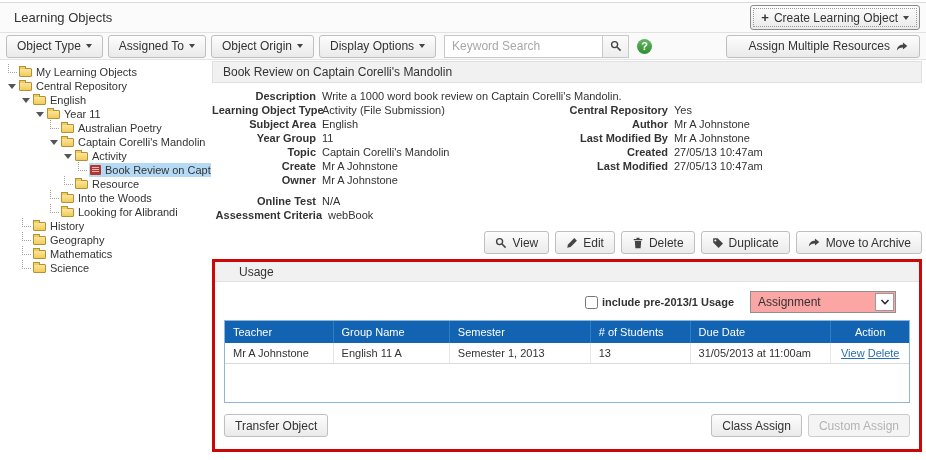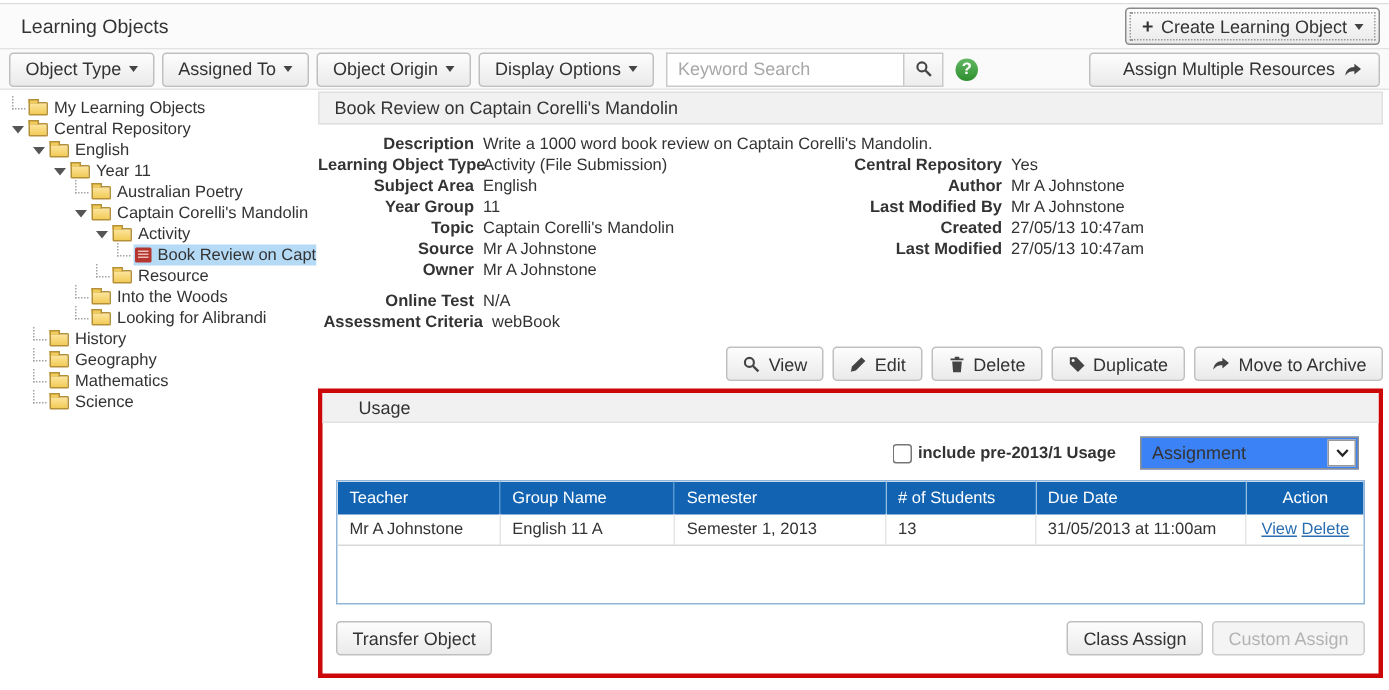--- a/index.html
+++ b/index.html
@@ -67,25 +67,25 @@
   .dgap { height:7px; }
   .actions { display:flex; justify-content:flex-end; gap:6px; padding:9px 0 3px; }
   .act-btn { height:23px; }
   .icon12 { width:12px; height:12px; display:block; }
   .icon14 { width:14px; height:11px; display:block; }
 
   
   .usage { border:3px solid #cc0707; margin-top:2px; background:#fff; padding-bottom:12px; }
   .usage-header { height:20px; line-height:21px; background:#f1f1f1; border-bottom:1px solid #e2e2e2;
                   padding:0 24px; font-size:12px; }
-  .usage-controls { display:flex; align-items:center; justify-content:flex-end; gap:16px; padding:9px 13px 7px; }
+  .usage-controls { display:flex; align-items:center; justify-content:flex-end; gap:16px; padding:9px 23px 7px; }
   .chk-row { display:flex; align-items:center; gap:4px; font-size:11px; font-weight:bold; }
   .chk-row input { width:13px; height:13px; margin:0; }
   .fake-select { width:146px; height:22px; border:1px solid #8f8f8f; display:flex; align-items:center;
-                 font-size:12px; padding-left:7px; background:#3b82f6; cursor:pointer; }
+                 font-size:12px; padding-left:7px; background:#fca5a5; cursor:pointer; }
   .arrow-box { margin-left:auto; width:19px; height:18px; border:1px solid #9a9a9a; margin-right:1px;
                display:flex; align-items:center; justify-content:center; background:#fff; }
   .table-wrap { margin:0 9px; border:1px solid #8fb6da; height:83px; background:#fff; overflow:hidden; }
   table { width:100%; border-collapse:collapse; font-size:11px; table-layout:fixed; }
   thead th { background:#1263b2; color:#fff; text-align:left; font-weight:normal; height:22px;
              padding:0 8px; border-right:1px solid #2f7ec4; overflow:hidden; white-space:nowrap; }
   thead th:last-child { border-right:none; text-align:center; }
   tbody td { height:20px; padding:0 8px; border-bottom:1px solid #d9d9d9; border-right:1px solid #e6e6e6;
              overflow:hidden; white-space:nowrap; }
   tbody td:last-child { border-right:none; text-align:center; }
@@ -246,21 +246,21 @@
             </div>
           <div class="drow">
               <span class="dlabel">Year Group</span>
               <span class="dval">11</span>
             </div>
           <div class="drow">
               <span class="dlabel">Topic</span>
               <span class="dval">Captain Corelli's Mandolin</span>
             </div>
           <div class="drow">
-              <span class="dlabel">Source</span>
+              <span class="dlabel">Create</span>
               <span class="dval">Mr A Johnstone</span>
             </div>
           <div class="drow">
               <span class="dlabel">Owner</span>
               <span class="dval">Mr A Johnstone</span>
             </div>
           <div class="dgap"></div>
           <div class="drow">
               <span class="dlabel">Online Test</span>
               <span class="dval">N/A</span>

